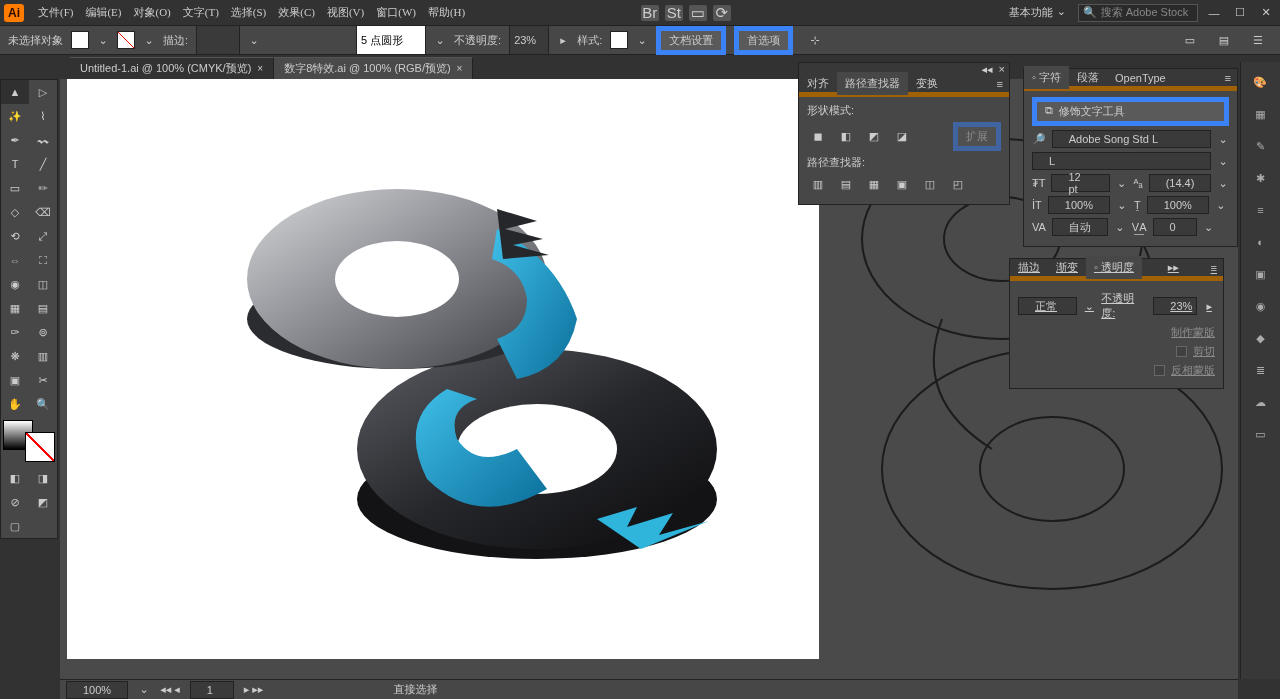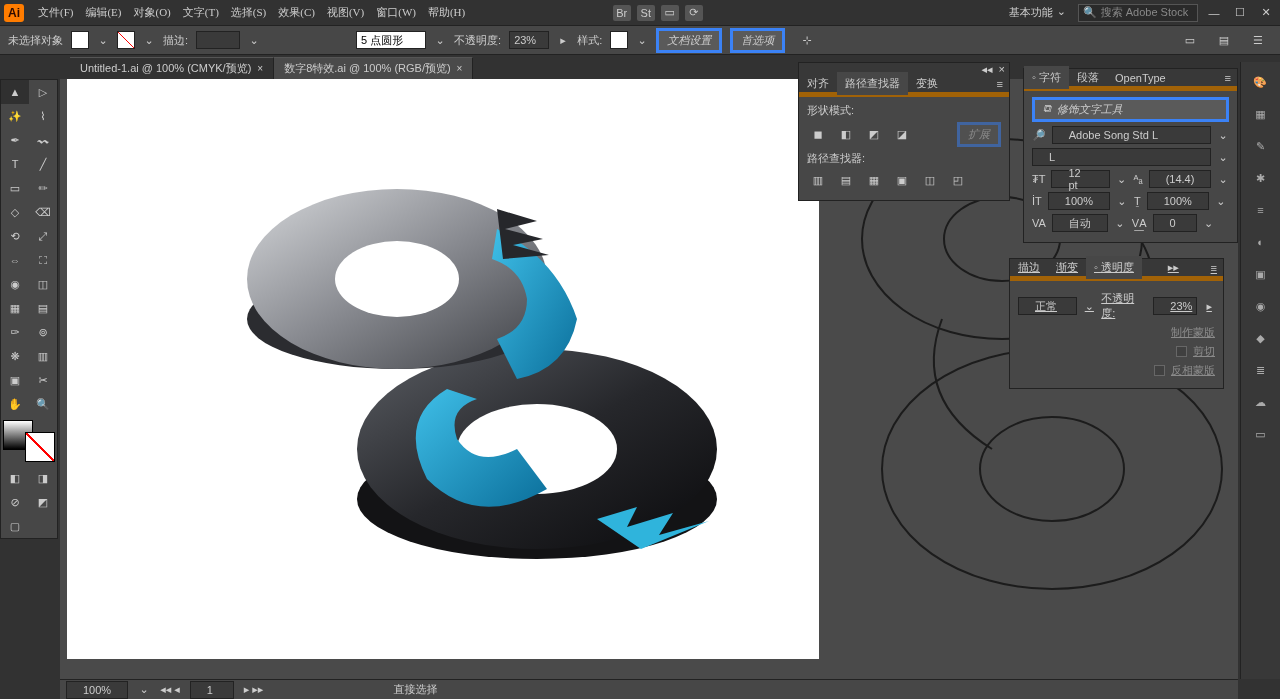--- a/index.html
+++ b/index.html
@@ -1,31 +1,31 @@
 <!DOCTYPE html>
 <html><head>
 <meta charset="utf-8">
 <style>
 * { margin:0; padding:0; box-sizing:border-box; font-family:"Microsoft YaHei",sans-serif; font-size:11px; color:#ccc; user-select:none; }
 body { width:1280px; height:699px; background:#323232; overflow:hidden; position:relative; }
 .menubar { height:25px; background:#323232; display:flex; align-items:center; padding:0 4px; }
 .app-icon { width:20px; height:18px; background:#ff7c00; border-radius:3px; display:flex; align-items:center; justify-content:center; color:#2d0a00; font-weight:bold; font-size:12px; margin-right:8px; }
 .menu-item { padding:4px 6px; cursor:pointer;font-family:Liberation Serif, serif; }
 .menubar-right { margin-left:auto; display:flex; align-items:center; gap:6px; }
-.menubar-ico { width:18px; height:16px; background:#555; display:flex; align-items:center; justify-content:center; font-size:11px; border-radius:2px; }
-.workspace-dd { display:flex; align-items:flex-start; gap:4px; padding:2px 6px; cursor:pointer;margin-left:28px; }
+.menubar-ico { width:18px; height:16px; background:#555; display:flex; align-items:center; justify-content:center; font-size:15px; border-radius:2px; }
+.workspace-dd { display:flex; align-items:flex-start; gap:4px; padding:2px 6px; cursor:pointer; }
 .search-box { width:120px; height:18px; background:#2a2a2a; border:1px solid #555; padding:0 4px; display:flex; align-items:center; gap:4px; }
 .win-btn { width:20px; height:16px; display:flex; align-items:center; justify-content:center; cursor:pointer; }
 .control-bar { height:30px; background:#474747; border-top:1px solid #222; border-bottom:1px solid #222; display:flex; align-items:center; padding:0 8px; gap:8px; }
 .cb-label { color:#ccc; }
 .cb-swatch { width:18px; height:18px; background:#fff; border:1px solid #222; }
 .cb-none { width:18px; height:18px; background:linear-gradient(to top right,#fff 48%,red 48%,red 52%,#fff 52%); border:1px solid #222; }
 .cb-dd { width:12px; height:18px; display:flex; align-items:center; justify-content:center; cursor:pointer; }
-.cb-field { background:#3a3a3a; border:1px solid #222; padding:1px 4px; min-width:30px; height:18px; display:flex; align-items:center;text-align:center; }
-.cb-btn { background:#5a5a5a; border:3px solid #3b82f6; padding:2px 8px; cursor:pointer;font-style:italic; }
+.cb-field { background:#3a3a3a; border:1px solid #222; padding:1px 4px; min-width:30px; height:30px; display:flex; align-items:center;text-align:center; }
+.cb-btn { background:#5a5a5a; border:5px solid #3b82f6; padding:2px 8px; cursor:pointer; }
 .tabs-row { height:24px; background:#323232; display:flex; align-items:flex-end; padding-left:70px; }
 .doc-tab { height:22px; padding:0 10px; display:flex; align-items:center; gap:6px; background:#323232; border-top:1px solid #555; border-right:1px solid #222; cursor:pointer; }
 .doc-tab.active { background:#4a4a4a; }
 .close-x { cursor:pointer; font-size:10px; }
 .main-area { position:absolute; top:79px; left:60px; right:42px; bottom:20px; background:#4a4a4a; overflow:hidden; }
 .canvas { position:absolute; top:0; left:7px; width:752px; height:580px; background:#fff; }
 .artwork { position:absolute; top:60px; left:130px; width:550px; height:480px; }
 .toolbox { position:absolute; top:79px; left:0; width:58px; background:#474747; border:1px solid #222; display:flex; flex-wrap:wrap; }
 .tool { width:28px; height:24px; display:flex; align-items:center; justify-content:center; cursor:pointer; color:#ccc; }
 .tool.sel { background:#303030; }

